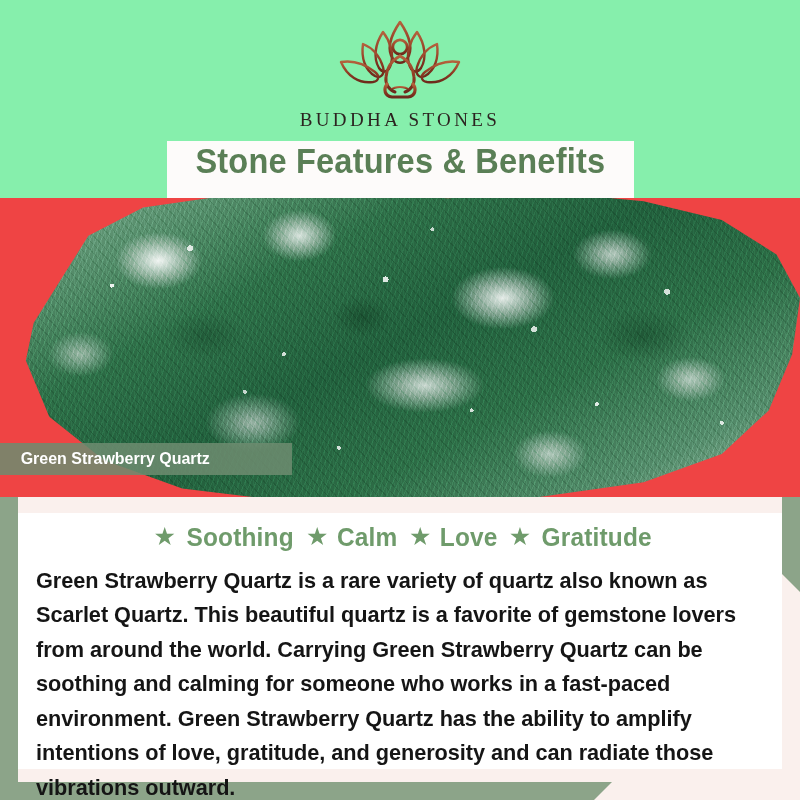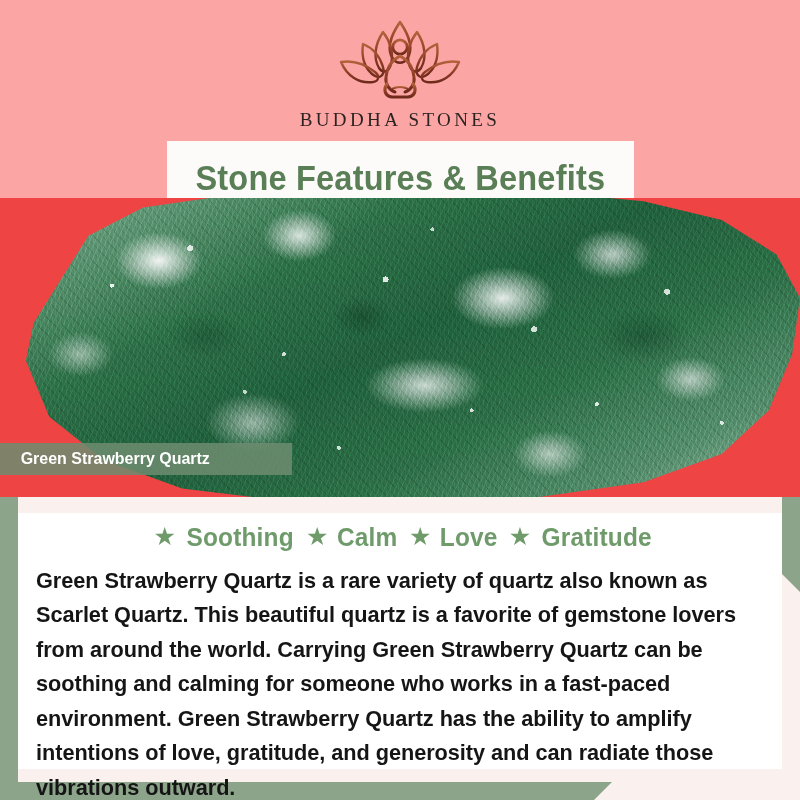--- a/index.html
+++ b/index.html
@@ -58,21 +58,21 @@
     clip-path: polygon(0 0, 100% 0, calc(100% - 18px) 100%, 0 100%);
   }
 
   
   .header {
     position: absolute;
     left: 0;
     top: 0;
     width: 800px;
     height: 198px;
-    background: #fca5a5;
+    background: #86efac;
   }
   .logo-wrap {
     position: absolute;
     left: 0;
     top: 14px;
     width: 800px;
     text-align: center;
   }
   .logo-mark {
     display: block;
@@ -93,21 +93,21 @@
 
   
   .title-plate {
     position: absolute;
     left: 167px;
     top: 141px;
     width: 467px;
     height: 57px;
     background: #fdfbfa;
     display: flex;
-    align-items: flex-end;
+    align-items: flex-start;
     justify-content: center;
     z-index: 6;
   }
   .title-text {
     font-family: "Liberation Sans Narrow", "Liberation Sans", sans-serif;
     font-weight: 700;
     font-size: 35px;
     color: #5a7f56;
     letter-spacing: 0.2px;
     transform: scaleX(0.93);

